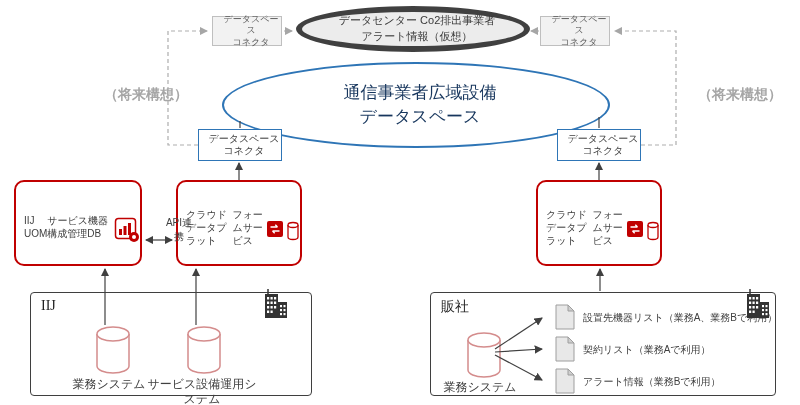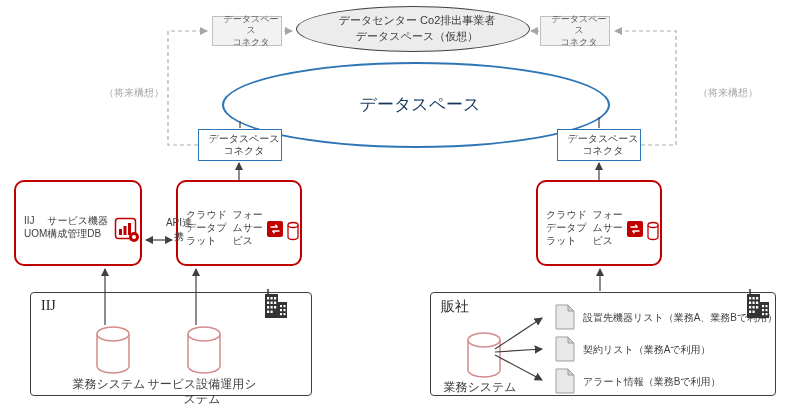--- a/index.html
+++ b/index.html
@@ -1,55 +1,56 @@
 <!DOCTYPE html>
 <html><head>
 <meta charset="utf-8">
 <style>
   html,body{margin:0;padding:0;background:#fff;}
   .canvas{position:relative;width:800px;height:405px;background:#fff;overflow:hidden;
           font-family:"Liberation Sans",sans-serif;}
   .abs{position:absolute;box-sizing:border-box;padding-left:8px;}
   .flexc{display:flex;flex-direction:column;align-items:center;justify-content:center;text-align:center;}
   .ellipse{border-radius:50%;}
-  .gray-ellipse{background:#ececec;border:1px solid #404040;color:#3a3a3a;font-size:11px;line-height:1.45;}
+  .gray-ellipse{background:#ececec;border:6px solid #404040;color:#3a3a3a;font-size:11px;line-height:1.45;}
   .main-ellipse{background:#fff;border:2px solid #2e75b6;color:#17365d;font-size:17px;line-height:1.4;z-index:2;}
   .conn-gray{background:#f2f2f2;border:1px solid #bfbfbf;color:#595959;font-size:9px;line-height:1.25;z-index:3;}
   .conn-blue{background:#fff;border:1.5px solid #2e75b6;color:#404040;font-size:10px;line-height:1.25;z-index:3;}
   .redbox{background:#fff;border:2px solid #c00000;border-radius:10px;color:#404040;font-size:10px;
           line-height:1.3;z-index:3;display:flex;flex-direction:row;align-items:center;padding-top:8px;}
   .groupbox{background:transparent;border:1.5px solid #3f3f3f;border-radius:4px;z-index:2;font-family:Liberation Serif, serif;}
   .group-title{position:absolute;left:10px;top:5px;font-size:14px;color:#222;}
   .small-label{font-size:12px;color:#404040;text-align:center;line-height:1.25;}
-  .future{font-size:10px;color:#a6a6a6;z-index:2;}
+  .future{font-size:14px;color:#a6a6a6;z-index:2;font-weight:bold;}
   .api-label{font-size:10px;color:#404040;text-align:center;z-index:4;margin-left:16px;}
   .doc-label{font-size:10px;color:#404040;white-space:nowrap;}
   .lines{position:absolute;left:0;top:0;z-index:5;pointer-events:none;}
   .iconwrap{display:inline-block;margin-top:6px;line-height:0;}
 </style>
 </head>
 <body>
 
 <div class="canvas">
 
   <div class="abs flexc ellipse gray-ellipse" style="left:296px;top:6px;width:234px;height:46px">
     <div>データセンター Co2排出事業者</div>
-    <div>データスペース（仮想）</div>
+    <div>アラート情報（仮想）</div>
   </div>
 
   <div class="abs flexc conn-gray" style="left:212px;top:16px;width:70px;height:30px">
     <div>データスペース</div>
     <div>コネクタ</div>
   </div>
   <div class="abs flexc conn-gray" style="left:540px;top:16px;width:70px;height:30px">
     <div>データスペース</div>
     <div>コネクタ</div>
   </div>
 
   <div class="abs flexc ellipse main-ellipse" style="left:222px;top:62px;width:388px;height:86px">
+    <div>通信事業者広域設備</div>
     <div>データスペース</div>
   </div>
 
   <div class="abs future" style="left:96px;top:86px">（将来構想）</div>
   <div class="abs future" style="left:690px;top:86px">（将来構想）</div>
 
   <div class="abs flexc conn-blue" style="left:198px;top:129px;width:84px;height:32px">
     <div>データスペース</div>
     <div>コネクタ</div>
   </div>

